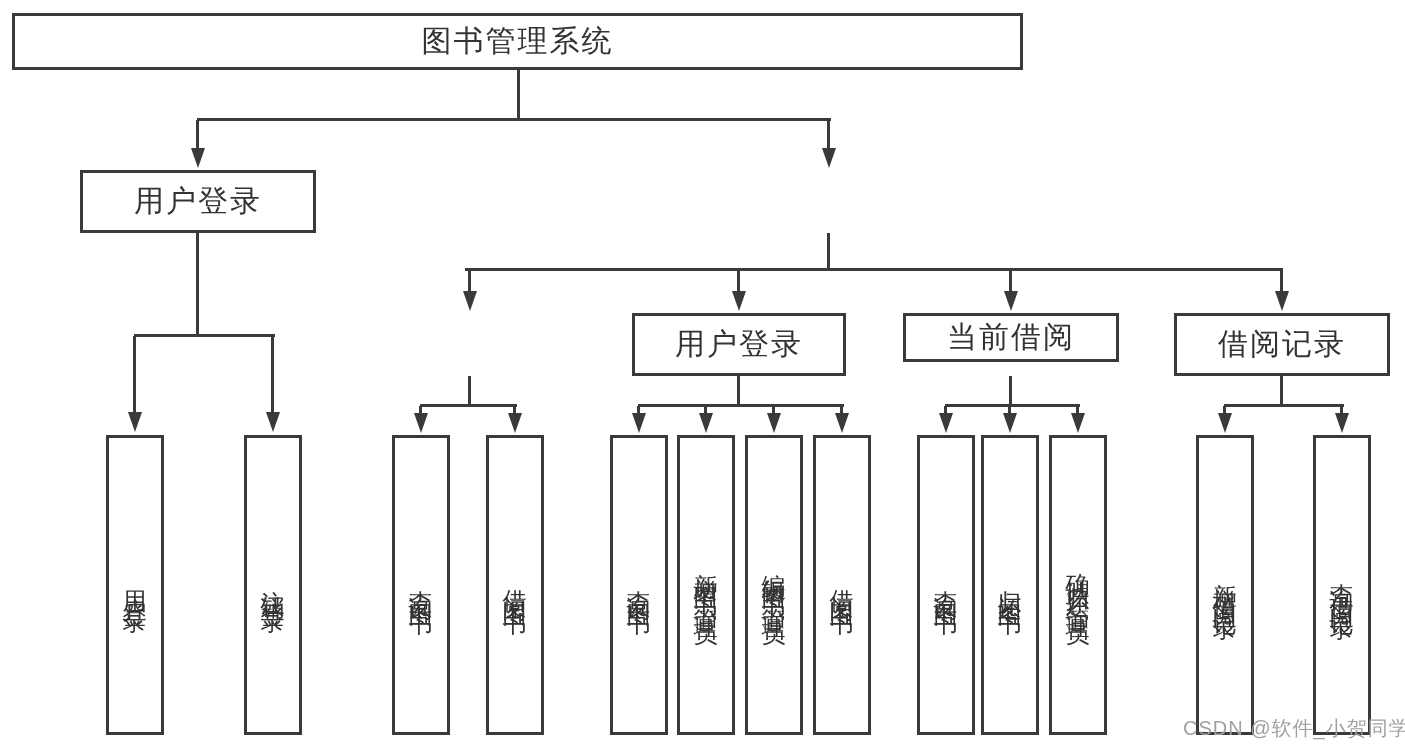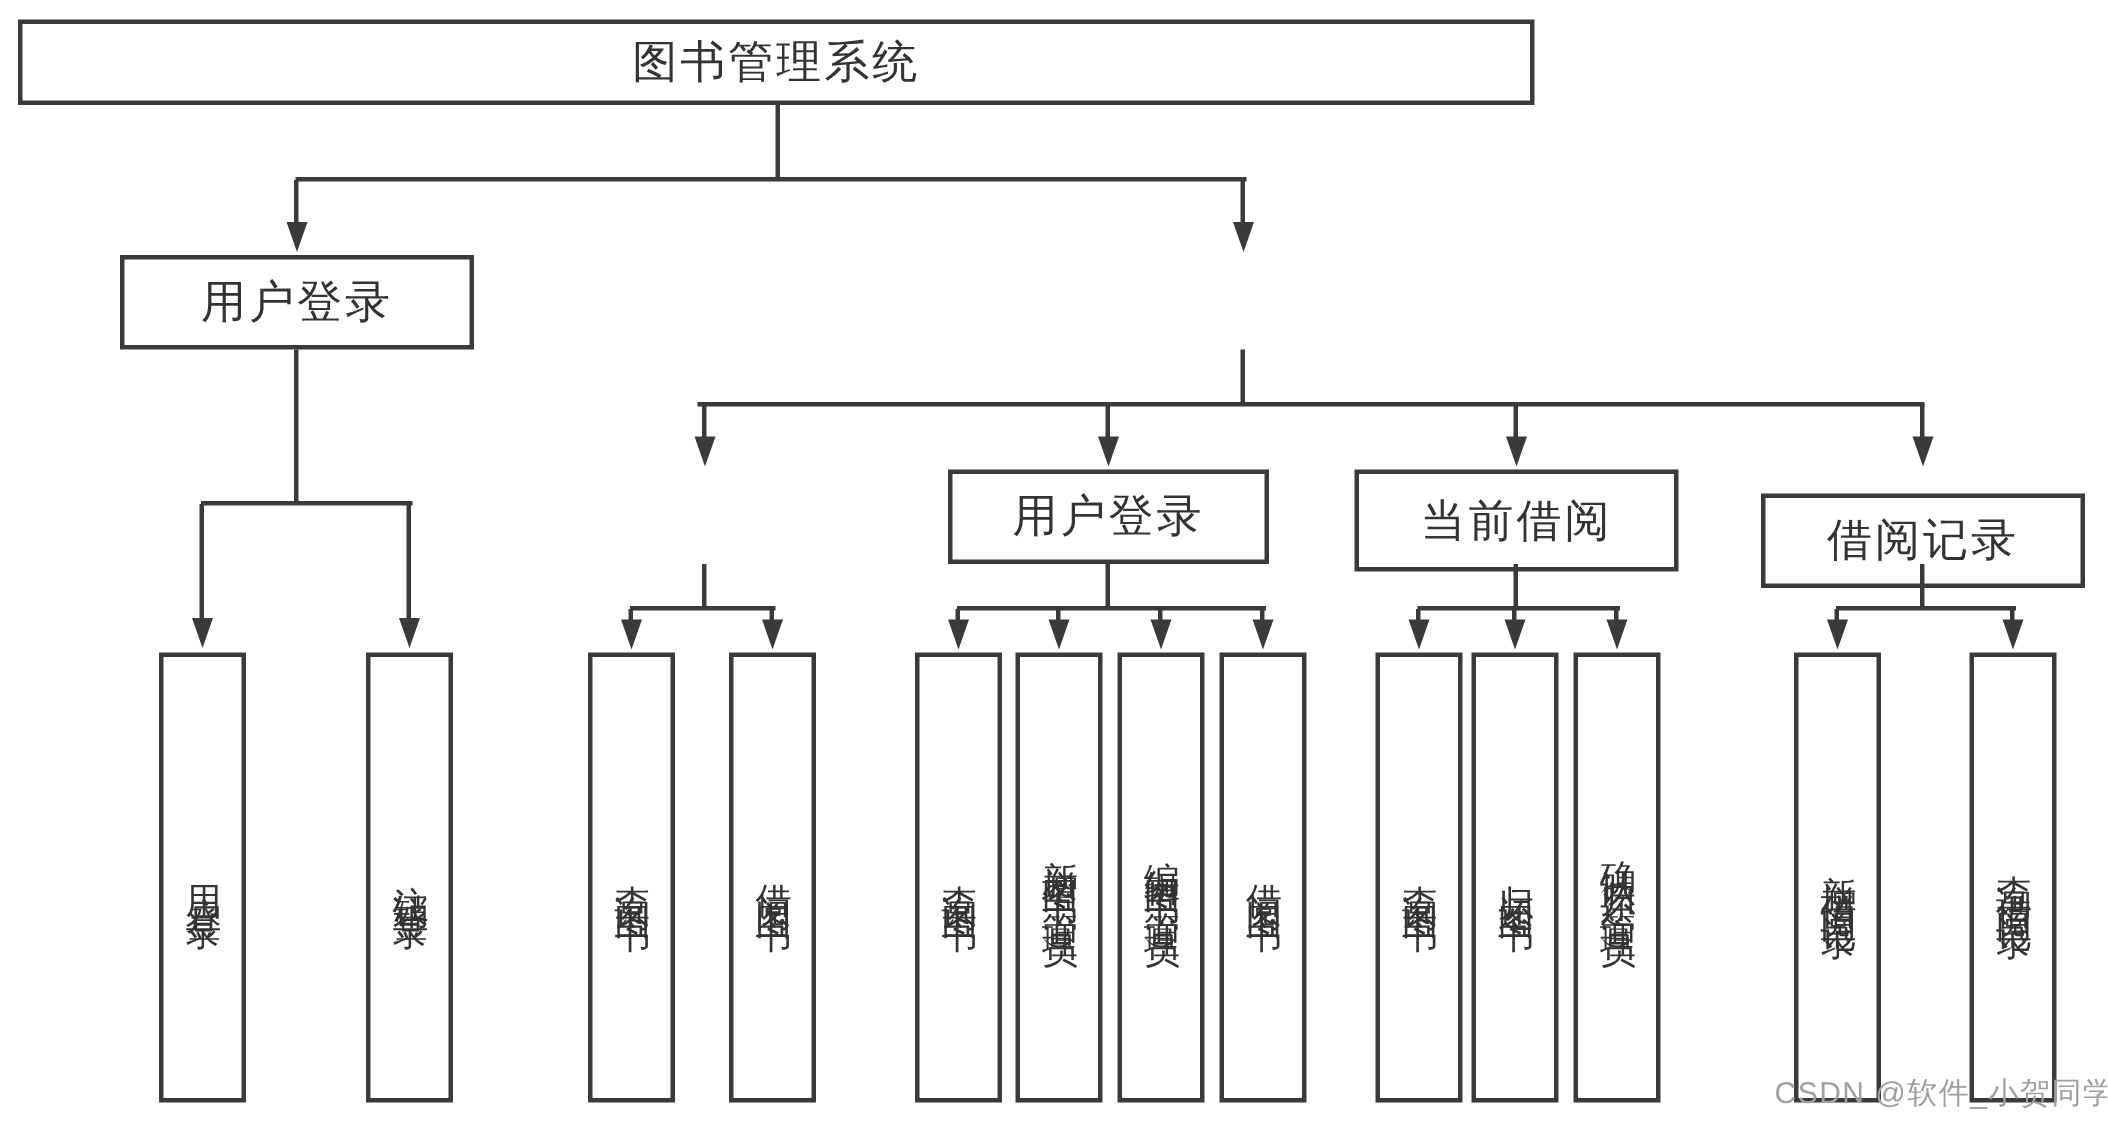--- a/index.html
+++ b/index.html
@@ -69,24 +69,24 @@
   <div class="vline" style="left:737px;top:270px;height:23px;"></div>
   <div class="arr" style="left:732px;top:291px;"></div>
   <div class="vline" style="left:1009px;top:270px;height:23px;"></div>
   <div class="arr" style="left:1004px;top:291px;"></div>
   <div class="vline" style="left:1280px;top:270px;height:23px;"></div>
   <div class="arr" style="left:1275px;top:291px;"></div>
 
   <div class="box" style="left:632px;top:313px;width:214px;height:63px;">
     <span class="hlabel">用户登录</span>
   </div>
-  <div class="box" style="left:903px;top:313px;width:216px;height:68px;">
+  <div class="box" style="left:903px;top:313px;width:216px;height:49px;">
     <span class="hlabel">当前借阅</span>
   </div>
-  <div class="box" style="left:1174px;top:313px;width:216px;height:63px;margin-top:16px;">
+  <div class="box" style="left:1174px;top:313px;width:216px;height:63px;">
     <span class="hlabel">借阅记录</span>
   </div>
 
   <div class="vline" style="left:468px;top:376px;height:30px;"></div>
   <div class="hline" style="left:420px;top:404px;width:97px;"></div>
   <div class="vline" style="left:419px;top:406px;height:10px;"></div>
   <div class="arr" style="left:414px;top:413px;"></div>
   <div class="vline" style="left:513px;top:406px;height:10px;"></div>
   <div class="arr" style="left:508px;top:413px;"></div>
 

